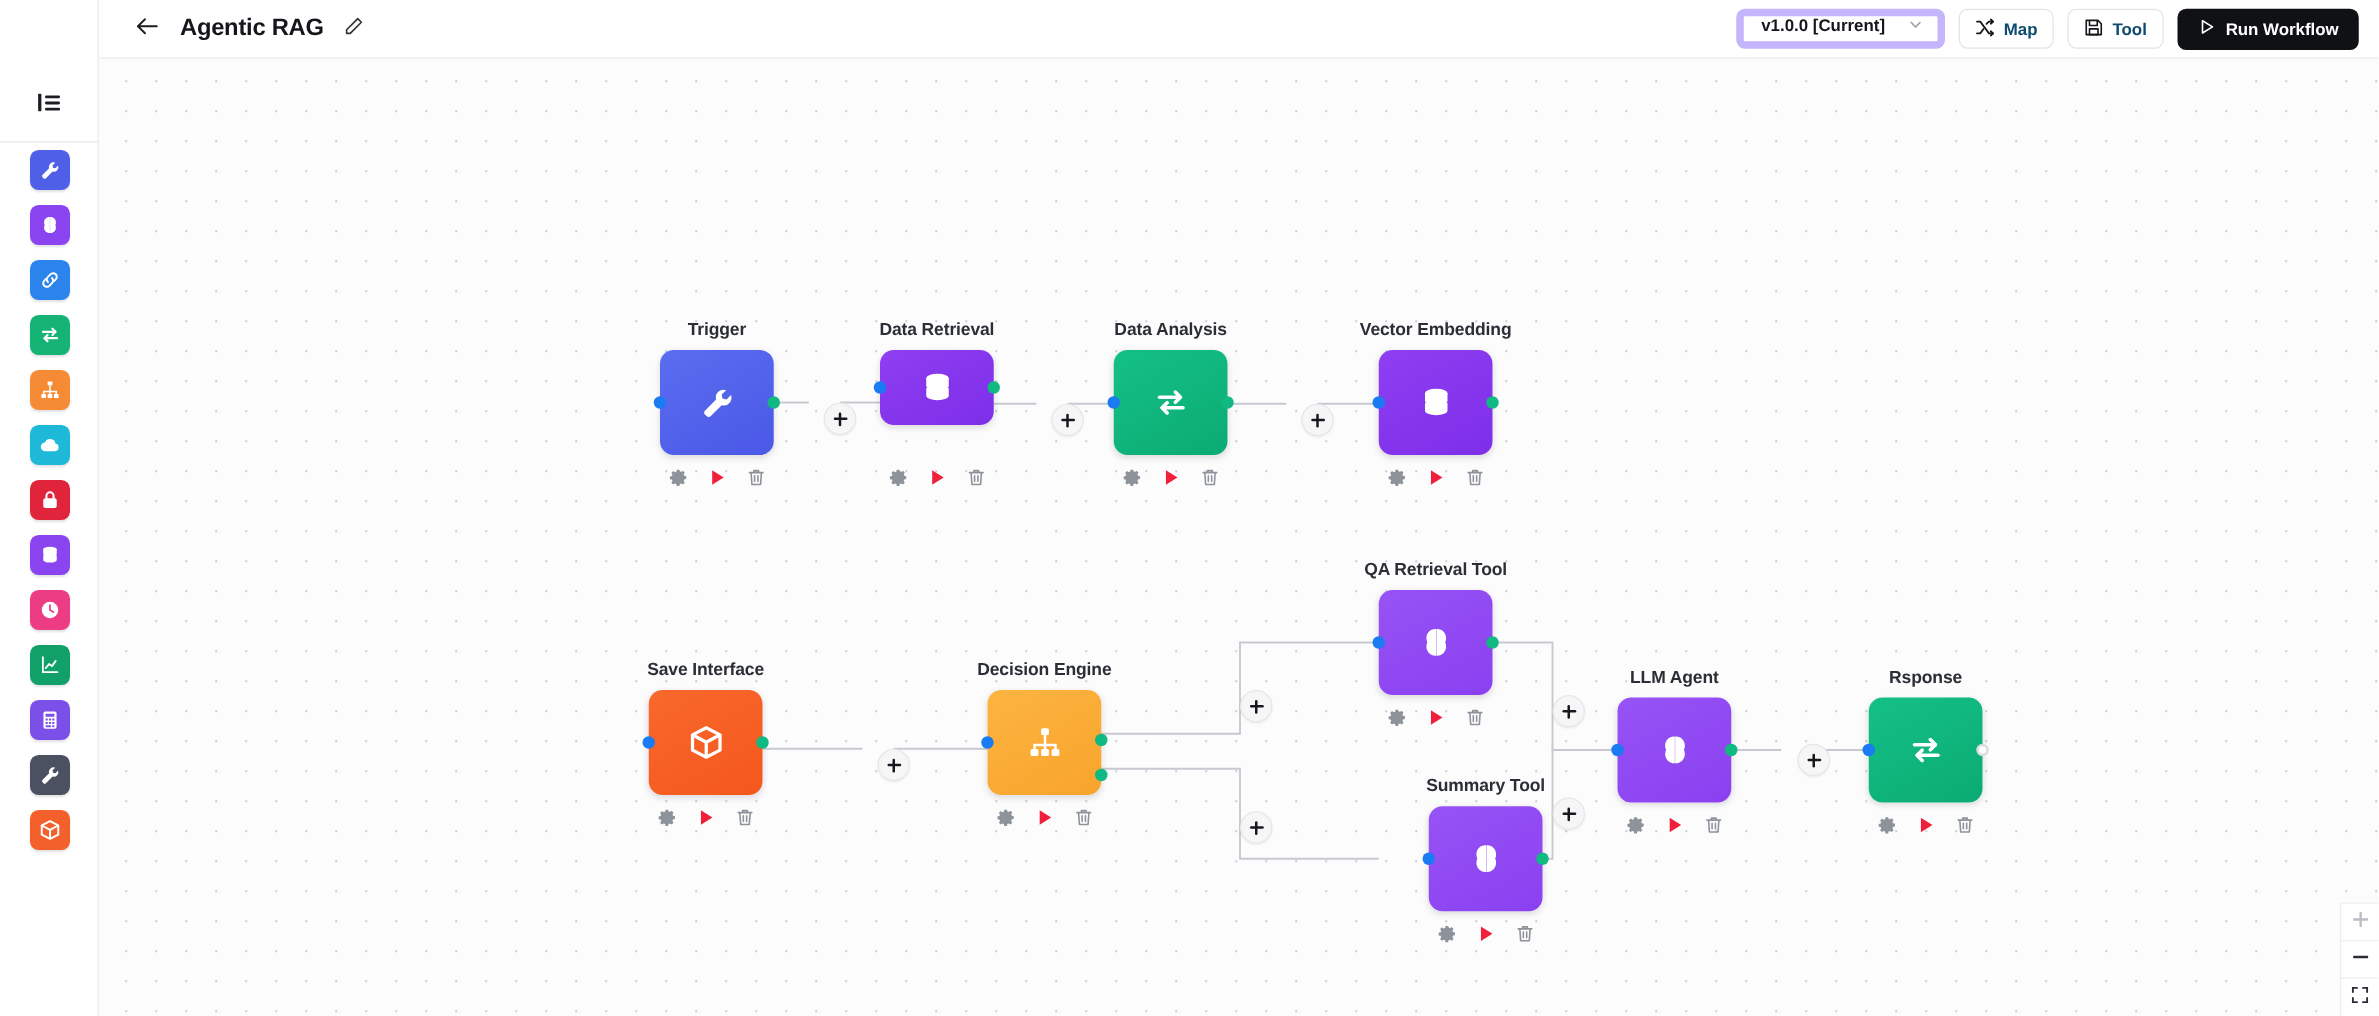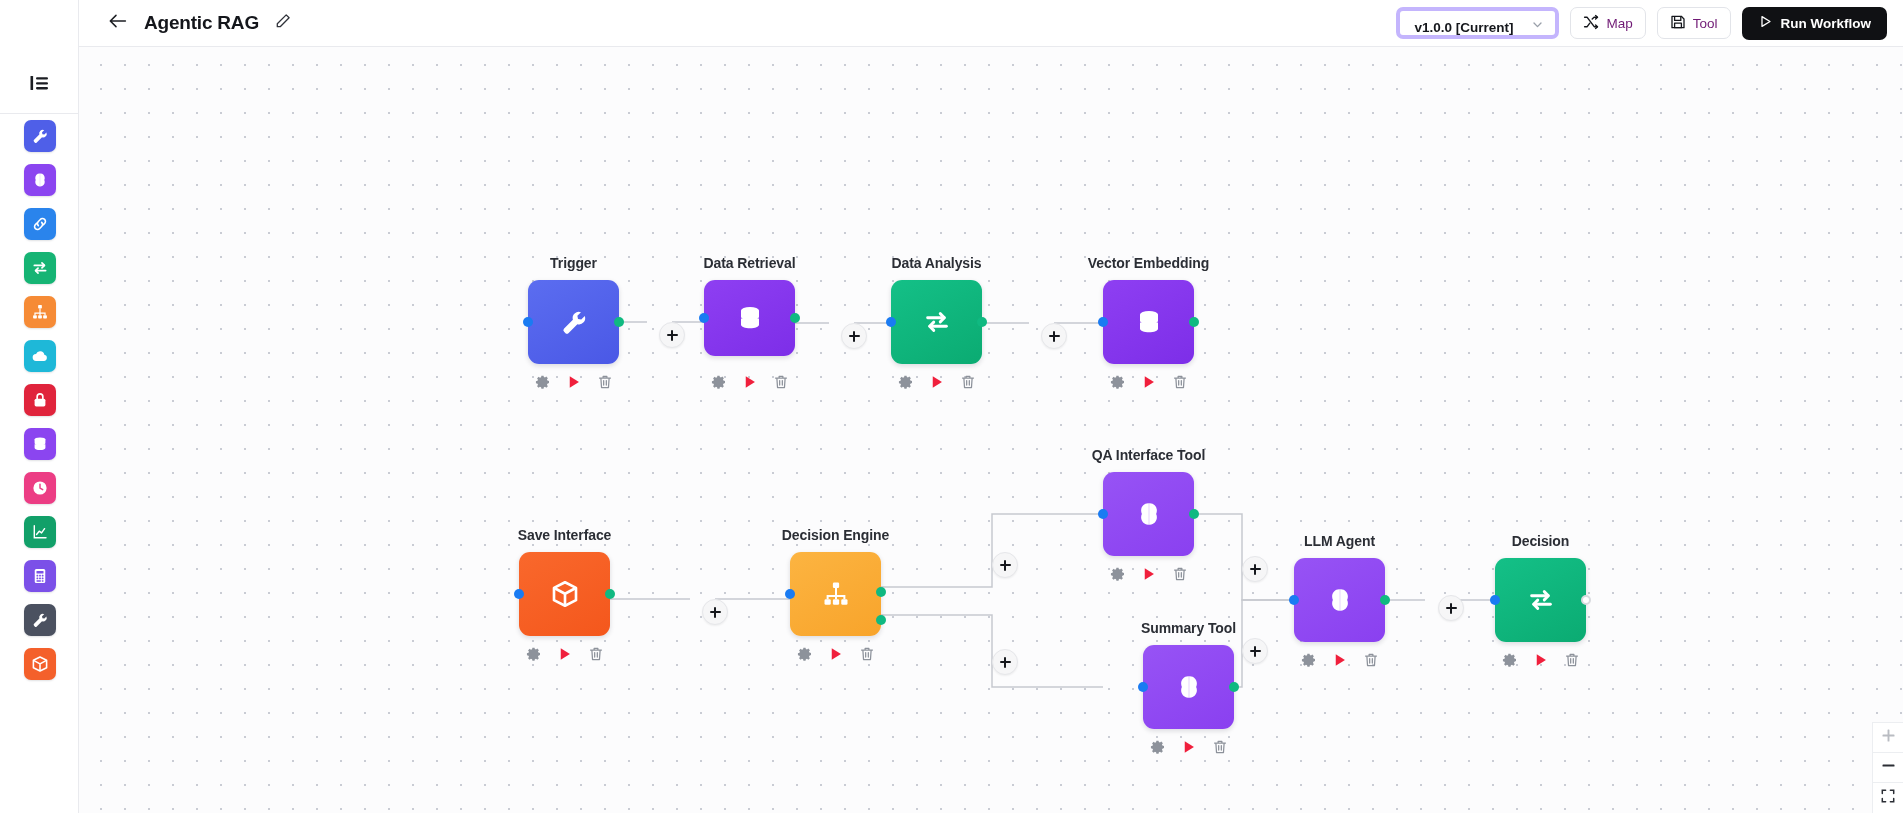--- a/index.html
+++ b/index.html
@@ -65,26 +65,26 @@
     display: flex; align-items: center; justify-content: center;
     cursor: pointer; color: #30333a;
   }
   #header-right {
     margin-left: auto; margin-right: 16px;
     display: flex; align-items: center; gap: 11px;
   }
   .hbtn {
     height: 32px; border: 1px solid #e2e4e9; border-radius: 7px;
     background: #fff; display: flex; align-items: center; gap: 7px;
-    padding: 0 12px; font-size: 13.5px; font-weight: 400; color: #701a75;
+    padding: 0 12px; font-size: 13.5px; font-weight: 700; color: #0c4a6e;
     cursor: pointer;
   }
   #version-select {
-    height: 32px; border: 4px solid #c4b5fd; border-radius: 7px;
-    background: #fff; display: flex; align-items: flex-end;
+    height: 32px; border: 6px solid #c4b5fd; border-radius: 7px;
+    background: #fff; display: flex; align-items: flex-start;
     padding: 0 11px 0 14px; min-width: 145px; cursor: pointer;
     justify-content: space-between; gap: 18px;
   }
   #version-label { font-size: 13.5px; font-weight: 700; color: #15171c; }
   #run-btn {
     height: 33px; border-radius: 7px; background: #101114; border: none;
     display: flex; align-items: center; gap: 8px; padding: 0 16px;
     font-size: 13.5px; font-weight: 700; color: #ffffff; cursor: pointer;
   }
 
@@ -410,21 +410,21 @@
       <path fill="#f01f3c" d="M5.6 3.3 L19.4 12 L5.6 20.7 Z"></path>
     </svg>
             </span>
             <span>
               <svg class="act" viewBox="0 0 24 24">
     <path fill="none" stroke="#8d929b" stroke-width="1.9" stroke-linecap="round" stroke-linejoin="round" d="M3.8 6.1h16.4M9.2 6.1V3.7h5.6v2.4M5.8 6.1l1 14.2h10.4l1-14.2M10 9.8v6.8M14 9.8v6.8"></path>
   </svg>
             </span>
     </div>
         </div>
-        <div class="node" style="left: 625px; top: 233px; width: 91px; height: 76px;">
+        <div class="node" style="left: 625px; top: 233px; width: 91px; height: 60px;">
     <div class="node-label">Data Retrieval</div>
     <div class="node-box" style="background:linear-gradient(150deg, #8e3ff2, #7d2ee8);">
       <span>
               <svg width="30" height="30" viewBox="0 0 24 24">
                 <ellipse cx="12" cy="6" rx="7.2" ry="2.8" fill="#ffffff"></ellipse>
        <path d="M4.8 6v5c0 1.5 3.2 2.8 7.2 2.8s7.2-1.3 7.2-2.8V6" fill="#ffffff"></path>
        <path d="M4.8 12.3v5c0 1.5 3.2 2.8 7.2 2.8s7.2-1.3 7.2-2.8v-5" fill="#ffffff"></path>
               </svg>
             </span>
     </div>
@@ -574,21 +574,21 @@
             </span>
             <span>
               <svg class="act" viewBox="0 0 24 24">
     <path fill="none" stroke="#8d929b" stroke-width="1.9" stroke-linecap="round" stroke-linejoin="round" d="M3.8 6.1h16.4M9.2 6.1V3.7h5.6v2.4M5.8 6.1l1 14.2h10.4l1-14.2M10 9.8v6.8M14 9.8v6.8"></path>
   </svg>
             </span>
     </div>
           <div class="port out" style="top: 63px; margin-top: 0px;"></div>
         </div>
         <div class="node" style="left: 1024px; top: 425px; width: 91px; height: 84px;">
-    <div class="node-label">QA Interface Tool</div>
+    <div class="node-label">QA Retrieval Tool</div>
     <div class="node-box" style="background:linear-gradient(150deg, #9753f5, #8a40f0);">
       <span>
               <svg width="30" height="30" viewBox="0 0 24 24">
                 <path d="M11.3 3.4c-3.2 0-5.6 2.6-5.6 5.8 0 1 .2 1.9.6 2.7-.4.8-.6 1.7-.6 2.7 0 3.2 2.4 5.9 5.6 5.9h.6V3.4z" fill="#ffffff"></path>
        <path d="M12.7 3.4c3.2 0 5.6 2.6 5.6 5.8 0 1-.2 1.9-.6 2.7.4.8.6 1.7.6 2.7 0 3.2-2.4 5.9-5.6 5.9h-.6V3.4z" fill="#ffffff"></path>
               </svg>
             </span>
     </div>
     <div class="port in"></div>
     <div class="port out"></div>
@@ -667,21 +667,21 @@
     </svg>
             </span>
             <span>
               <svg class="act" viewBox="0 0 24 24">
     <path fill="none" stroke="#8d929b" stroke-width="1.9" stroke-linecap="round" stroke-linejoin="round" d="M3.8 6.1h16.4M9.2 6.1V3.7h5.6v2.4M5.8 6.1l1 14.2h10.4l1-14.2M10 9.8v6.8M14 9.8v6.8"></path>
   </svg>
             </span>
     </div>
         </div>
         <div class="node" style="left: 1416px; top: 511px; width: 91px; height: 84px;">
-    <div class="node-label">Decision</div>
+    <div class="node-label">Rsponse</div>
     <div class="node-box" style="background:linear-gradient(150deg, #14c087, #0bab72);">
       <span>
               <svg width="30" height="30" viewBox="0 0 24 24">
                 <path d="M4.5 8.6h13.2" stroke="#ffffff" stroke-width="2.3" stroke-linecap="round"></path>
        <path d="M14.6 5.3l3.3 3.3-3.3 3.3" stroke="#ffffff" stroke-width="2.3" fill="none" stroke-linecap="round" stroke-linejoin="round"></path>
        <path d="M19.5 15.4H6.3" stroke="#ffffff" stroke-width="2.3" stroke-linecap="round"></path>
        <path d="M9.4 12.1l-3.3 3.3 3.3 3.3" stroke="#ffffff" stroke-width="2.3" fill="none" stroke-linecap="round" stroke-linejoin="round"></path>
               </svg>
             </span>
     </div>

